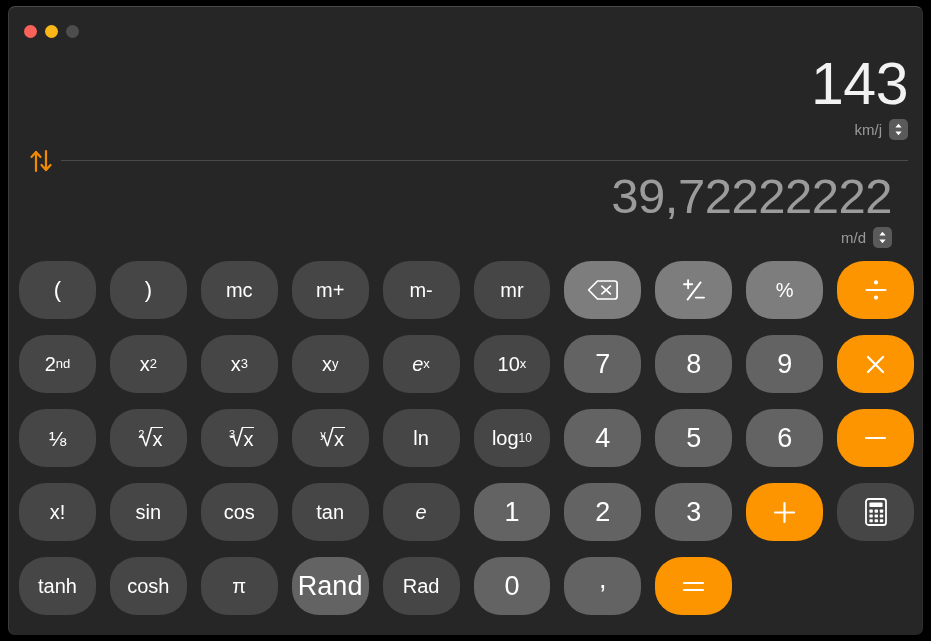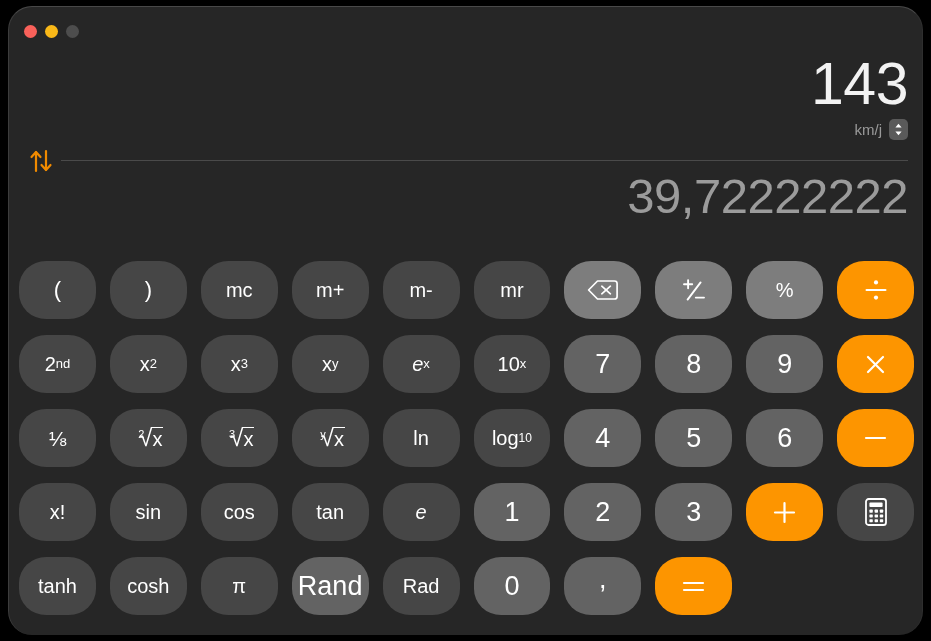--- a/index.html
+++ b/index.html
@@ -14,21 +14,21 @@
   }
 
   
   .window {
     position: absolute;
     left: 8px;
     top: 6px;
     width: 915px;
     height: 629px;
     background: #262626;
-    border-radius: 24px;
+    border-radius: 7px;
     border-top: 1px solid rgba(255,255,255,0.16);
     border-left: 1px solid rgba(255,255,255,0.10);
     border-right: 1px solid rgba(255,255,255,0.04);
     box-shadow: 0 3px 14px rgba(0,0,0,0.75);
     overflow: hidden;
   }
 
   
   .titlebar {
     position: absolute;
@@ -113,21 +113,21 @@
     position: absolute;
     left: 18px;
     top: 100px;
     width: 28px;
     height: 28px;
     color: #f08a00;
   }
 
   .row-secondary {
     position: absolute;
-    right: 14px;
+    right: 30px;
     top: 122px;
     text-align: right;
   }
   .value-secondary {
     font-size: 49px;
     line-height: 54px;
     color: #9b9b9b;
     font-weight: 300;
     letter-spacing: -0.5px;
   }
@@ -211,20 +211,29 @@
           <line x1="19" y1="4" x2="19" y2="23"></line>
           <polyline points="14.5,18 19,23 23.5,18"></polyline>
         </g>
       </svg>
     </div>
 
     <div class="divider"></div>
 
     <div class="row-secondary">
       <div class="value-secondary">39,72222222</div>
+      <div class="unit-line">
+        <span class="unit-label">m/d</span>
+        <span class="stepper">
+          <svg width="9" height="13" viewBox="0 0 9 13">
+            <path d="M4.5 0.8 L7.6 4.6 L1.4 4.6 Z" fill="#ffffff"></path>
+            <path d="M4.5 12.2 L1.4 8.4 L7.6 8.4 Z" fill="#ffffff"></path>
+          </svg>
+        </span>
+      </div>
     </div>
 
   </div>
 
   <div class="keypad" id="keypad">
       <button class="key fn paren">
         <span>(</span>
       </button>
       <button class="key fn paren">
         <span>)</span>

